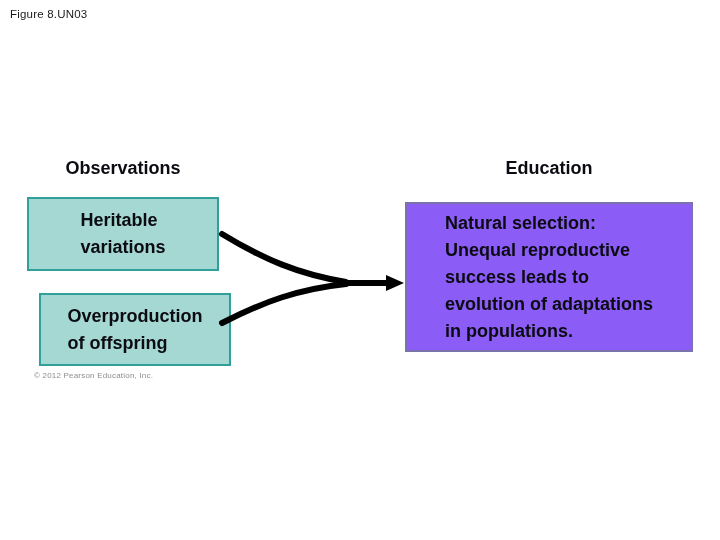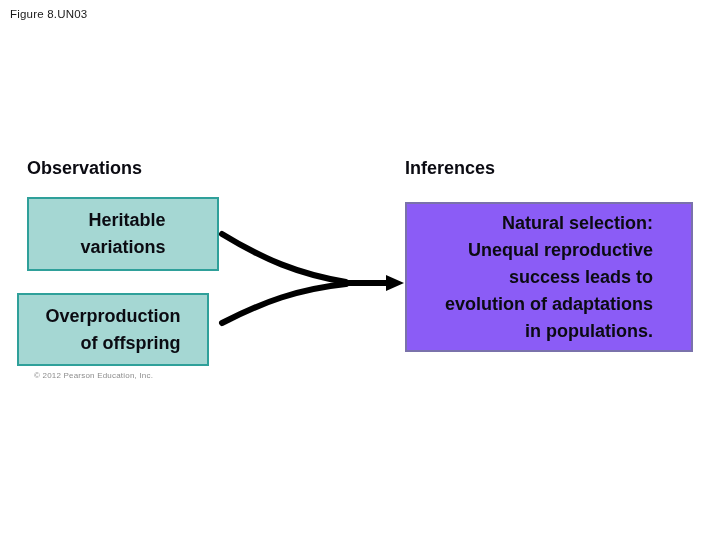--- a/index.html
+++ b/index.html
@@ -18,42 +18,42 @@
   .figure-label {
     position: absolute;
     top: 8px;
     left: 10px;
     font-size: 11.5px;
     color: #1a1a1a;
     letter-spacing: 0.2px;
   }
   .col-heading {
     position: absolute;
-    text-align: left;
+    text-align: center;
     font-weight: bold;
     font-size: 18px;
     color: #0b0b12;
   }
   .heading-observations {
     left: 27px;
     top: 158px;
     width: 192px;
   }
   .heading-inferences {
     left: 405px;
     top: 158px;
     width: 288px;
   }
   .flow-box {
     position: absolute;
     box-sizing: border-box;
     display: flex;
     align-items: center;
     justify-content: center;
-    text-align: right;
+    text-align: left;
     font-weight: bold;
     font-size: 18px;
     line-height: 27px;
     color: #0b0b12;
     white-space: pre-line;
   }
   .box-teal {
     background: #a5d7d3;
     border: 2px solid #2fa09a;
   }
@@ -61,21 +61,21 @@
     background: #8b5cf6;
     border: 2px solid #7a72ab;
   }
   .box-heritable {
     left: 27px;
     top: 197px;
     width: 192px;
     height: 74px;
   }
   .box-overproduction {
-    left: 17px;
+    left: 39px;
     top: 293px;
     width: 192px;
     height: 73px;
   }
   .box-natural-selection {
     left: 405px;
     top: 202px;
     width: 288px;
     height: 150px;
   }
@@ -98,21 +98,21 @@
 </style>
 </head>
 <body>
 
 <div class="slide">
 
   <div class="figure-label">Figure 8.UN03</div>
 
   <div class="col-heading heading-observations">Observations</div>
 
-  <div class="col-heading heading-inferences">Inferences</div>
+  <div class="col-heading heading-inferences">Education</div>
 
   <div class="flow-box box-teal box-heritable">Heritable
 variations</div>
 
   <div class="flow-box box-teal box-overproduction">Overproduction
 of offspring</div>
 
   <div class="flow-box box-purple box-natural-selection">Natural selection:
 Unequal reproductive
 success leads to

